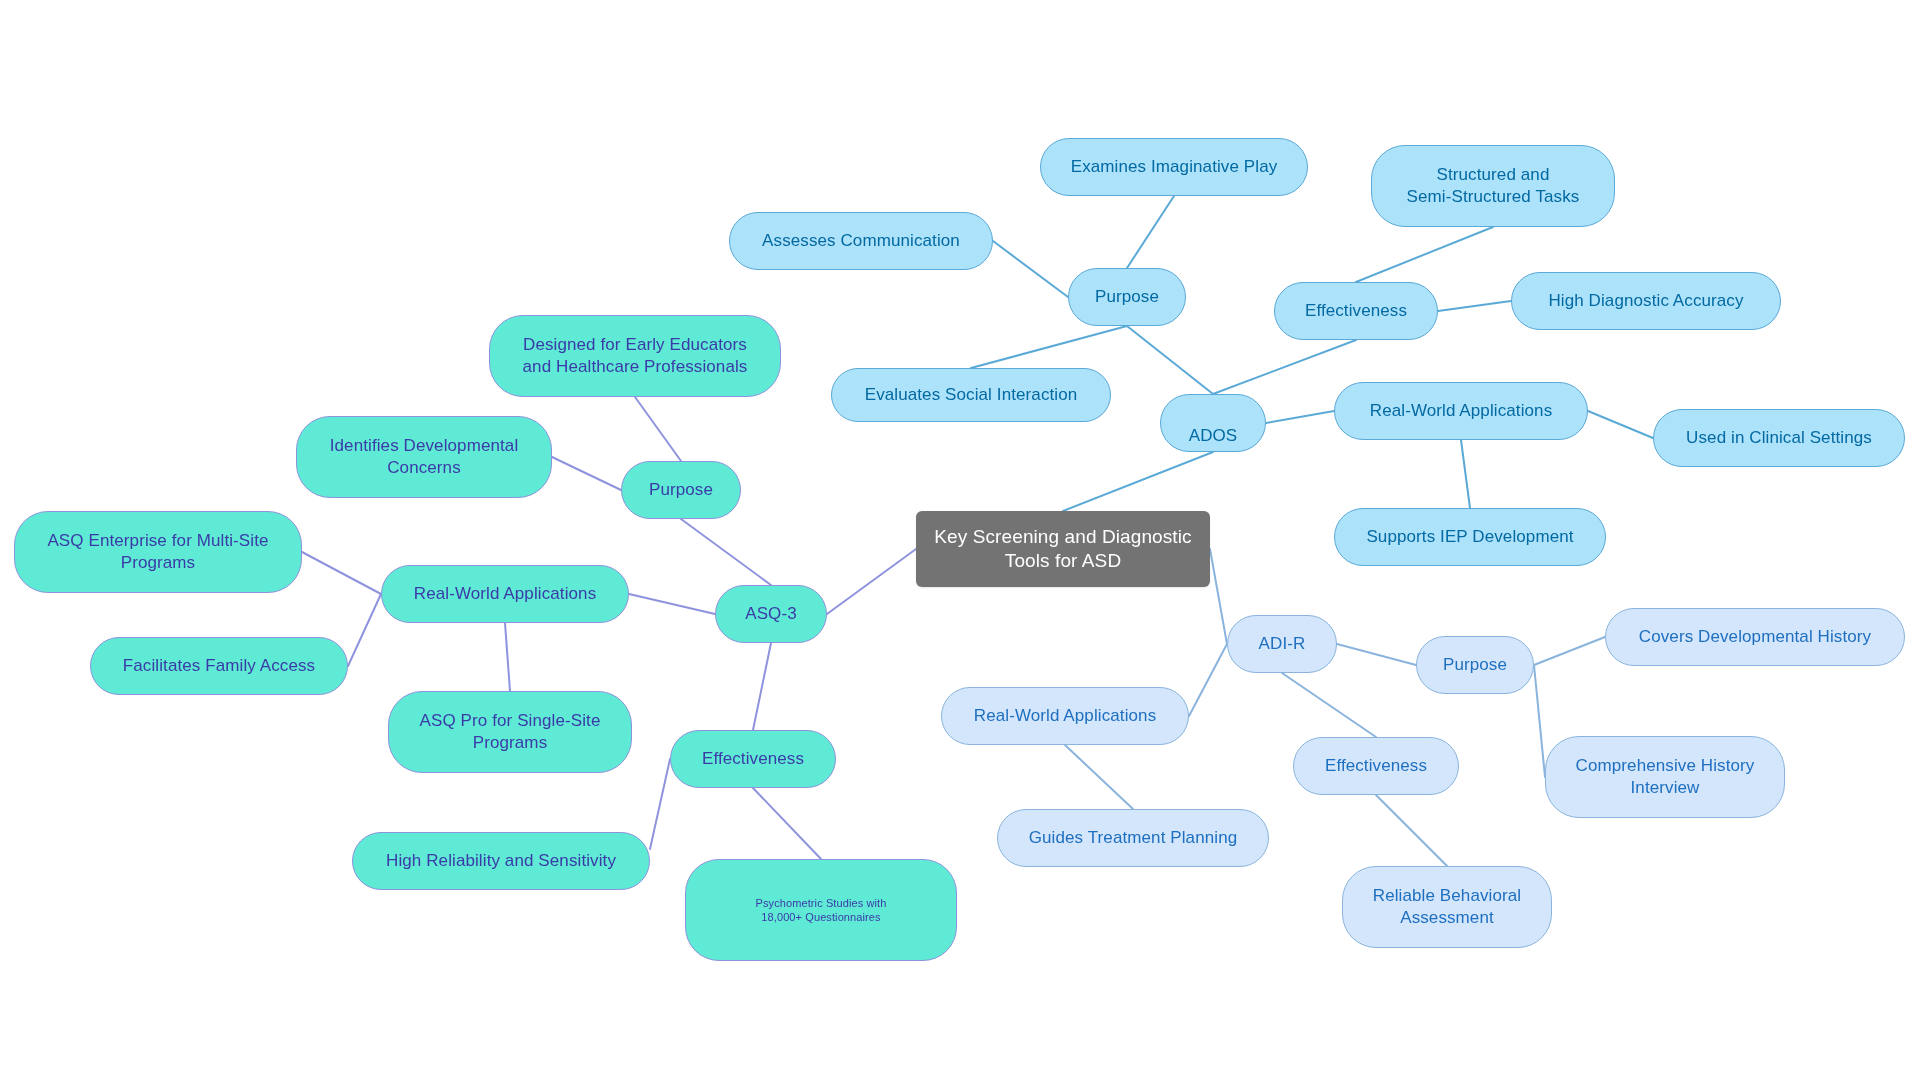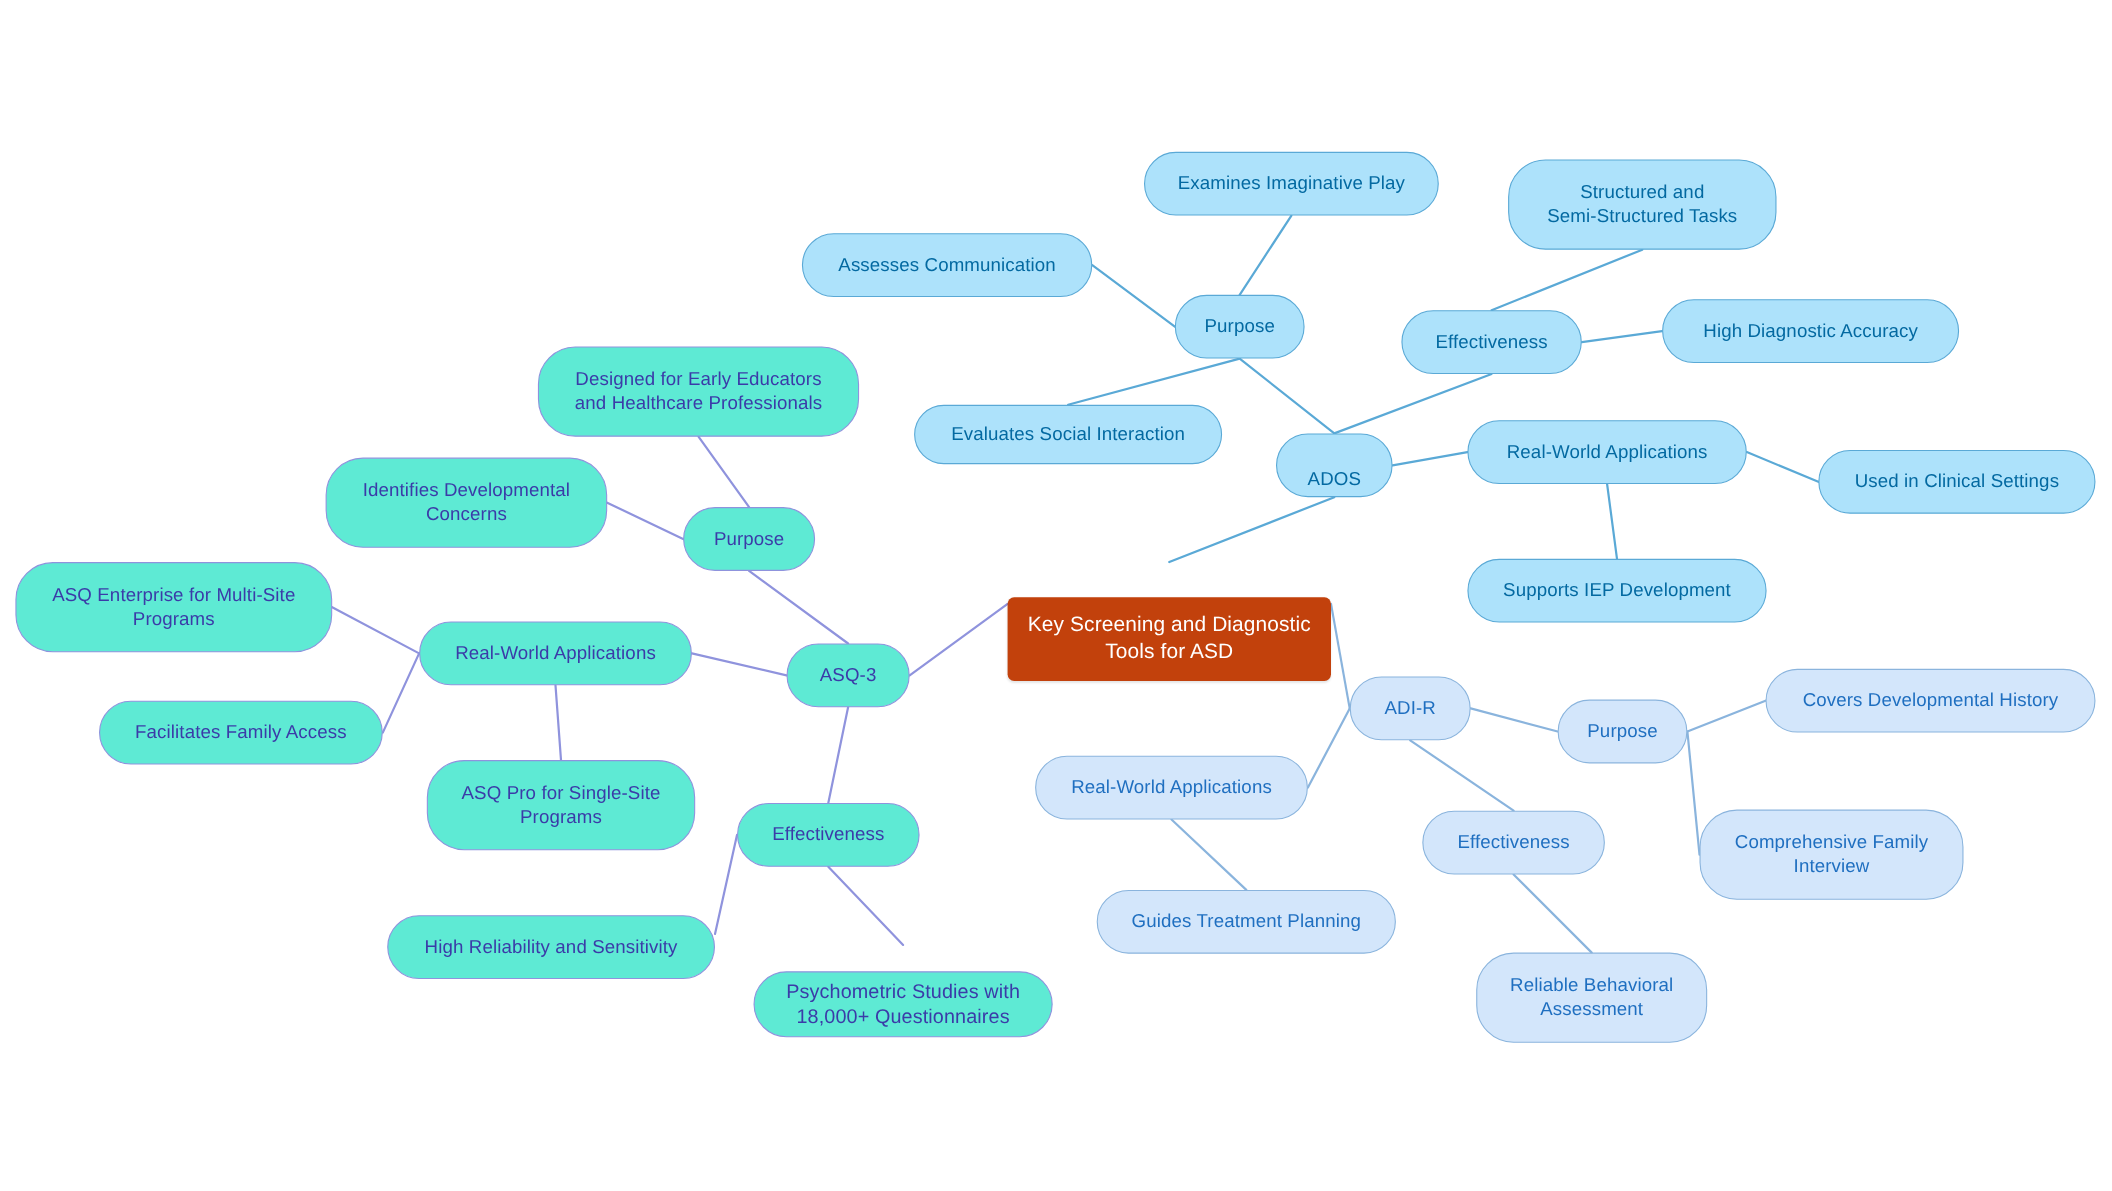--- a/index.html
+++ b/index.html
@@ -41,23 +41,22 @@
     line-height: 1.28;
     white-space: pre-line;
     padding: 4px 14px;
     letter-spacing: 0.1px;
   }
   .node.root {
     border-radius: 6px;
     border-width: 0;
     color: #ffffff;
     font-size: 19px;
-    background: #c2410c;
+    background: #737373;
     box-shadow: 0 1px 2px rgba(0,0,0,0.10);
-    margin-top: 32px;
   }
   
   .pal-ados {
     background: #ade2fb;
     border-color: #5aa9d6;
     color: #0369a1;
   }
   
   .pal-adir {
     background: #d3e6fb;
@@ -118,37 +117,37 @@
       <div class="node pal-ados" style="left: 1274px; top: 282px; width: 164px; height: 58px; font-size: 17px;"><span>Effectiveness</span></div>
       <div class="node pal-ados" style="left: 1371px; top: 145px; width: 244px; height: 82px; font-size: 17px;"><span>Structured and
 Semi-Structured Tasks</span></div>
       <div class="node pal-ados" style="left: 1511px; top: 272px; width: 270px; height: 58px; font-size: 17px;"><span>High Diagnostic Accuracy</span></div>
       <div class="node pal-ados" style="left: 1334px; top: 382px; width: 254px; height: 58px; font-size: 17px;"><span>Real-World Applications</span></div>
       <div class="node pal-ados" style="left: 1653px; top: 409px; width: 252px; height: 58px; font-size: 17px;"><span>Used in Clinical Settings</span></div>
       <div class="node pal-ados" style="left: 1334px; top: 508px; width: 272px; height: 58px; font-size: 17px;"><span>Supports IEP Development</span></div>
       <div class="node pal-adir" style="left: 1227px; top: 615px; width: 110px; height: 58px; font-size: 17px; text-align: center;"><span>ADI-R</span></div>
       <div class="node pal-adir" style="left: 1416px; top: 636px; width: 118px; height: 58px; font-size: 17px;"><span>Purpose</span></div>
       <div class="node pal-adir" style="left: 1605px; top: 608px; width: 300px; height: 58px; font-size: 17px;"><span>Covers Developmental History</span></div>
-      <div class="node pal-adir" style="left: 1545px; top: 736px; width: 240px; height: 82px; font-size: 17px;"><span>Comprehensive Family
+      <div class="node pal-adir" style="left: 1545px; top: 736px; width: 240px; height: 82px; font-size: 17px;"><span>Comprehensive History
 Interview</span></div>
       <div class="node pal-adir" style="left: 1293px; top: 737px; width: 166px; height: 58px; font-size: 17px;"><span>Effectiveness</span></div>
       <div class="node pal-adir" style="left: 1342px; top: 866px; width: 210px; height: 82px; font-size: 17px;"><span>Reliable Behavioral
 Assessment</span></div>
       <div class="node pal-adir" style="left: 941px; top: 687px; width: 248px; height: 58px; font-size: 17px;"><span>Real-World Applications</span></div>
       <div class="node pal-adir" style="left: 997px; top: 809px; width: 272px; height: 58px; font-size: 17px;"><span>Guides Treatment Planning</span></div>
       <div class="node pal-asq" style="left: 715px; top: 585px; width: 112px; height: 58px; font-size: 17px;"><span>ASQ-3</span></div>
       <div class="node pal-asq" style="left: 621px; top: 461px; width: 120px; height: 58px; font-size: 17px;"><span>Purpose</span></div>
       <div class="node pal-asq" style="left: 489px; top: 315px; width: 292px; height: 82px; font-size: 17px;"><span>Designed for Early Educators
 and Healthcare Professionals</span></div>
       <div class="node pal-asq" style="left: 296px; top: 416px; width: 256px; height: 82px; font-size: 17px;"><span>Identifies Developmental
 Concerns</span></div>
       <div class="node pal-asq" style="left: 381px; top: 565px; width: 248px; height: 58px; font-size: 17px;"><span>Real-World Applications</span></div>
       <div class="node pal-asq" style="left: 14px; top: 511px; width: 288px; height: 82px; font-size: 17px;"><span>ASQ Enterprise for Multi-Site
 Programs</span></div>
       <div class="node pal-asq" style="left: 90px; top: 637px; width: 258px; height: 58px; font-size: 17px;"><span>Facilitates Family Access</span></div>
       <div class="node pal-asq" style="left: 388px; top: 691px; width: 244px; height: 82px; font-size: 17px; text-align: center;"><span>ASQ Pro for Single-Site
 Programs</span></div>
       <div class="node pal-asq" style="left: 670px; top: 730px; width: 166px; height: 58px; font-size: 17px;"><span>Effectiveness</span></div>
       <div class="node pal-asq" style="left: 352px; top: 832px; width: 298px; height: 58px; font-size: 17px;"><span>High Reliability and Sensitivity</span></div>
-      <div class="node pal-asq" style="left: 685px; top: 883px; width: 272px; height: 60px; font-size: 18px;"><span>Psychometric Studies with
+      <div class="node pal-asq" style="left: 685px; top: 859px; width: 272px; height: 102px; font-size: 11px;"><span>Psychometric Studies with
 18,000+ Questionnaires</span></div>
     </div>
 </div>
 
 </body></html>

